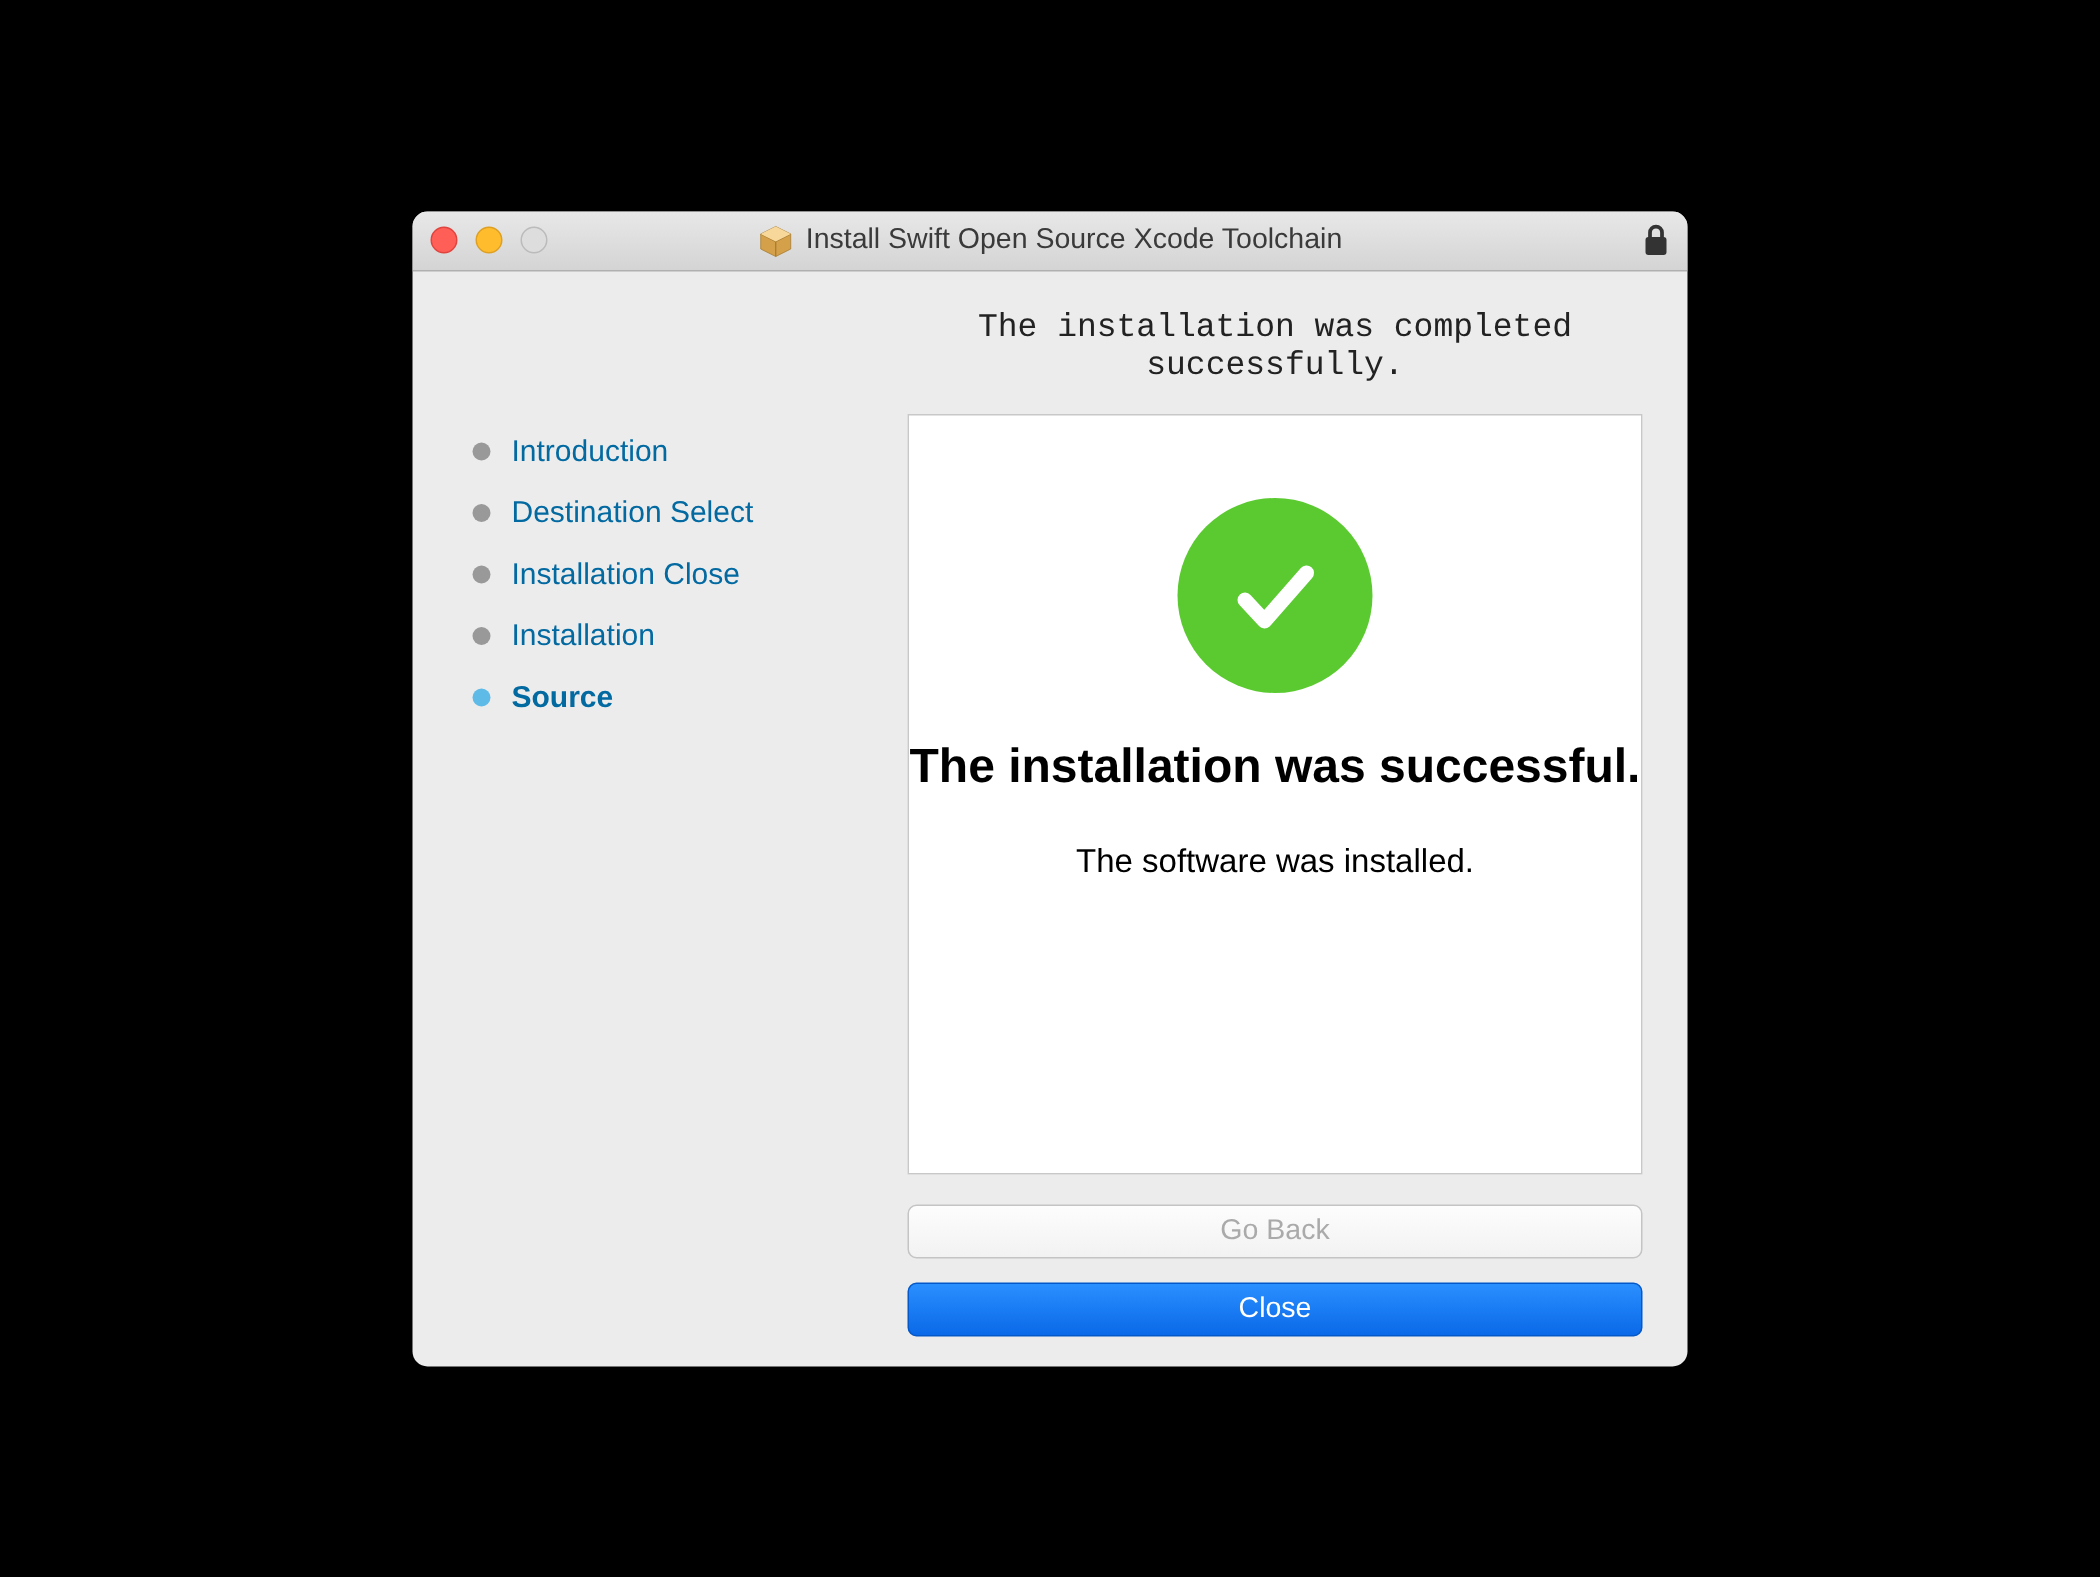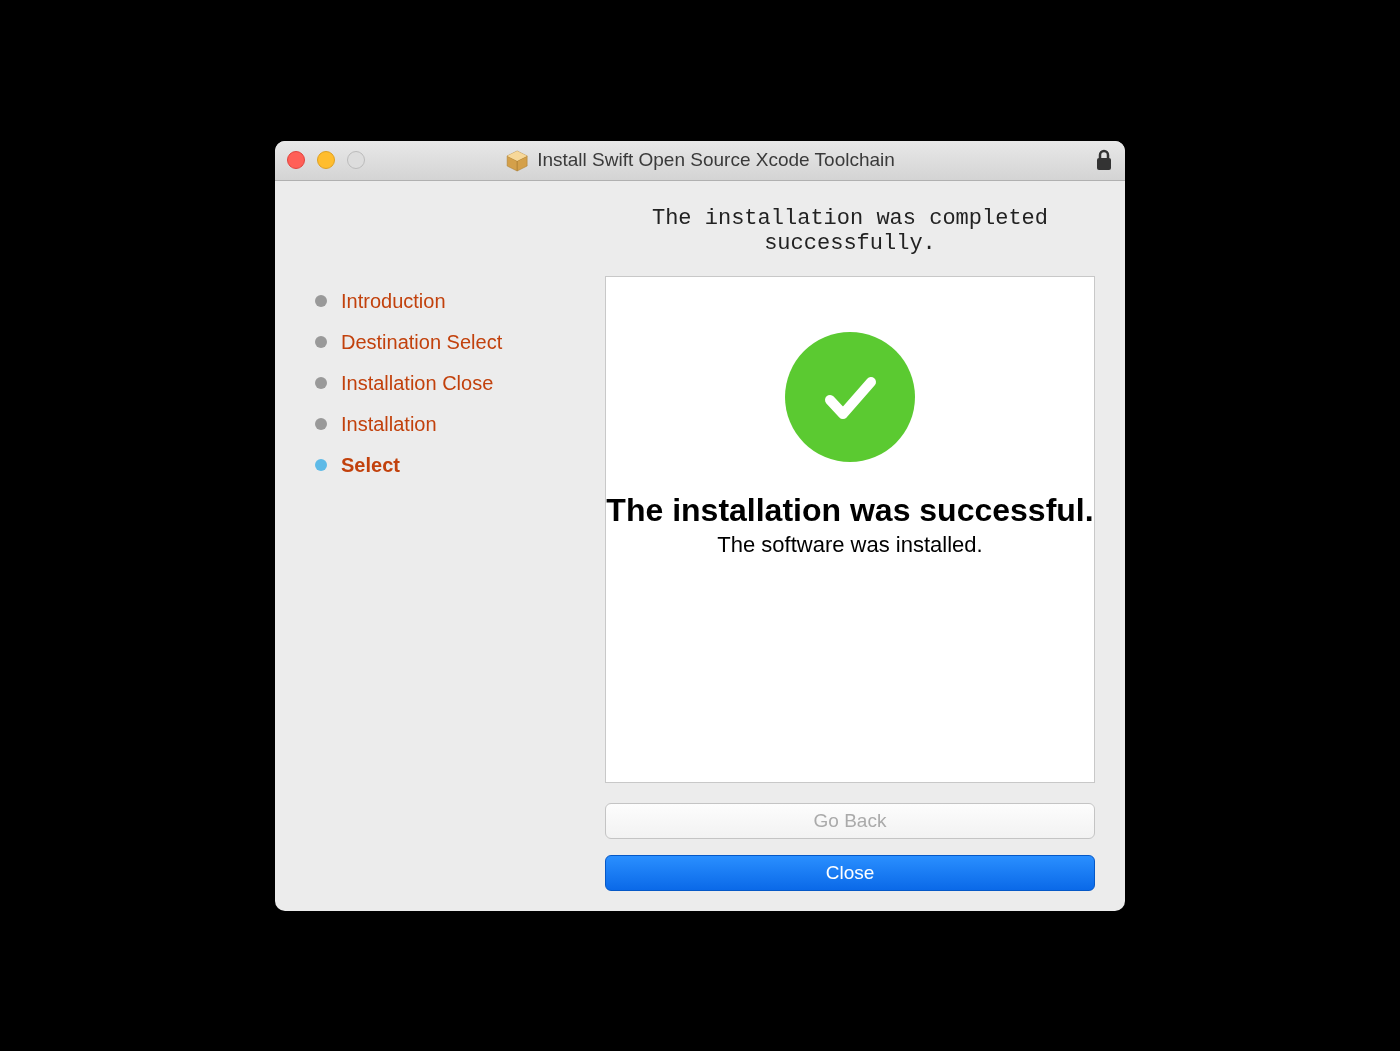--- a/index.html
+++ b/index.html
@@ -109,21 +109,21 @@
       padding-top: 100px;
       padding-left: 10px;
     }
     
     .sidebar-item {
       display: flex;
       align-items: center;
       gap: 14px;
       padding: 9px 0;
       font-size: 20px;
-      color: #c2410c;
+      color: #0369a1;
     }
     
     .bullet {
       width: 12px;
       height: 12px;
       border-radius: 50%;
       background: #999;
       flex-shrink: 0;
     }
     
@@ -172,21 +172,21 @@
     
     .checkmark-svg {
       width: 70px;
       height: 70px;
     }
     
     .success-title {
       font-size: 32px;
       font-weight: bold;
       color: #000;
-      margin-bottom: 3px;
+      margin-bottom: 32px;
       text-align: right;
     }
     
     .success-subtitle {
       font-size: 22px;
       color: #000;
     }
     
     .button-row {
       display: flex;
@@ -264,21 +264,21 @@
         <div class="sidebar-item">
           <span class="bullet"></span>
           <span>Installation Close</span>
         </div>
         <div class="sidebar-item">
           <span class="bullet"></span>
           <span>Installation</span>
         </div>
         <div class="sidebar-item active">
           <span class="bullet active"></span>
-          <span>Select</span>
+          <span>Source</span>
         </div>
       </div>
 
       <div class="right-panel">
         <div class="header-text">The installation was completed successfully.</div>
 
         <div class="content-box">
           <div class="checkmark-circle">
             <svg class="checkmark-svg" viewBox="0 0 70 70">
               <path d="M15 38 L28 52 L56 20" fill="none" stroke="#fff" stroke-width="10" stroke-linecap="round" stroke-linejoin="round"></path>

